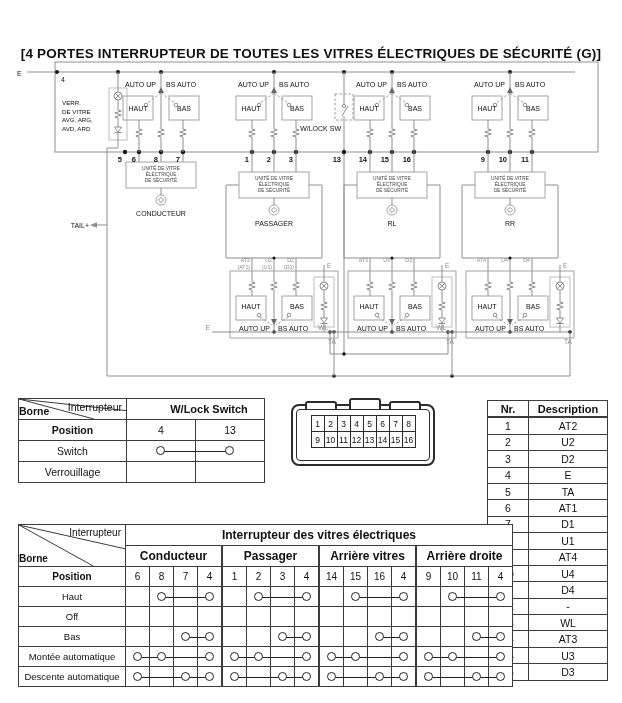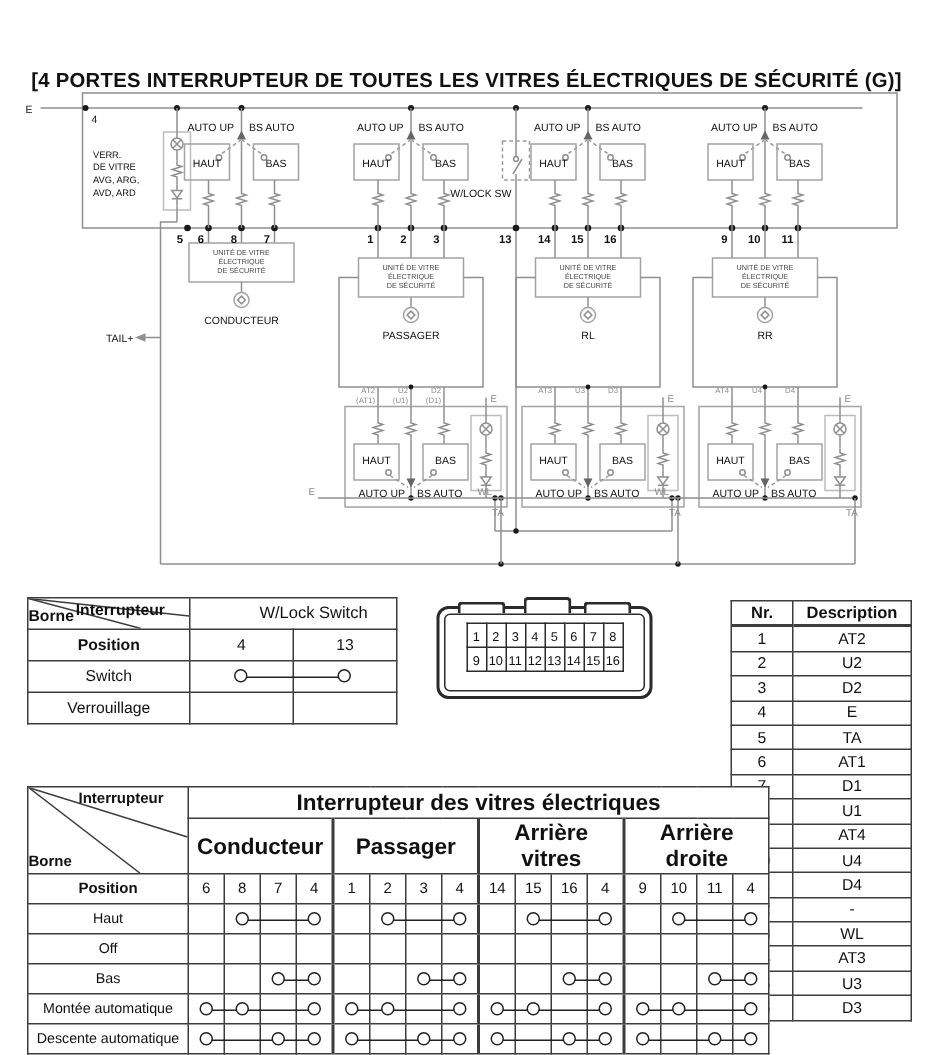--- a/index.html
+++ b/index.html
@@ -24,47 +24,47 @@
   #circuit .tlbl{font-size:5.2px;fill:#8a8a8a;}
   #circuit .glbl{font-size:6.5px;fill:#8a8a8a;}
   #circuit .end{text-anchor:end;} #circuit .mid{text-anchor:middle;}
   
   table.tbl{position:absolute;border-collapse:collapse;font-size:10.5px;color:#111;
             border:1.5px solid #3c3c3c;background:#fff;}
   table.tbl td{border:1px solid #3c3c3c;text-align:center;padding:1px 2px;}
   td.corner{position:relative;padding:0;}
   svg.diag{position:absolute;left:0;top:0;width:100%;height:100%;}
   svg.diag line{stroke:#3c3c3c;stroke-width:1;}
-  .c-top{position:absolute;top:2px;right:16px;font-weight:bold;}
+  .c-top{position:absolute;top:2px;right:4px;font-weight:normal;}
   .c-mid{position:absolute;bottom:2px;left:0;right:26%;text-align:left;font-weight:bold;}
   td.poslbl{text-align:left;font-weight:bold;padding-left:3px;}
   td.rowlabel{font-weight:normal;}
   
   td.conn{position:relative;padding:0;}
   td.conn[data-conn="start"]::before{content:"";position:absolute;left:50%;right:-1px;top:50%;border-top:1.6px solid #222;}
   td.conn[data-conn="end"]::before{content:"";position:absolute;left:-1px;right:50%;top:50%;border-top:1.6px solid #222;}
   td.conn[data-conn="mid"]::before,
   td.conn[data-conn="node"]::before{content:"";position:absolute;left:-1px;right:-1px;top:50%;border-top:1.6px solid #222;}
   td.conn[data-conn="start"]::after,
   td.conn[data-conn="end"]::after,
   td.conn[data-conn="node"]::after{content:"";position:absolute;left:50%;top:50%;width:7px;height:7px;
       margin:-4.6px 0 0 -4.6px;border:1.6px solid #222;border-radius:50%;background:#fff;}
   
   #wlock-table{left:18px;top:398px;}
   #wlock-table td{height:18px;}
   #wlock-table .lblcol{width:103px;}
   #wlock-table .c2{width:64px;} #wlock-table .c3{width:64px;}
-  #wlock-table td.hdr{font-weight:normal;font-size:11px;padding-left:29px;}
+  #wlock-table td.hdr{font-weight:bold;font-size:11px;padding-left:29px;}
   
   #switch-table{left:18px;top:524px;}
   #switch-table td{height:17px;font-size:10px;}
   #switch-table .lblcol{width:102px;}
   #switch-table td.num{width:19px;}
   #switch-table td.gsep{border-left-width:2px;}
-  #switch-table td.ghdr{font-weight:bold;font-size:15px;height:18px;}
+  #switch-table td.ghdr{font-weight:bold;font-size:12px;height:18px;}
   #switch-table td.rowlabel{font-size:9.5px;}
   
   #pin-table{left:487px;top:400px;}
   #pin-table td{height:15.4px;padding:0 2px;}
   #pin-table .nr{width:36px;} #pin-table .ds{width:74px;margin-left:16px;}
   #pin-table tr.hdr td{font-weight:bold;border-bottom:2px solid #3c3c3c;font-size:11px;}
   
   .connector{position:absolute;left:291px;top:404px;width:140px;height:58px;
              border:2px solid #2b2b2b;border-radius:8px;background:#fff;}
   .connector .inner{position:absolute;left:3px;top:3px;right:3px;bottom:3px;

